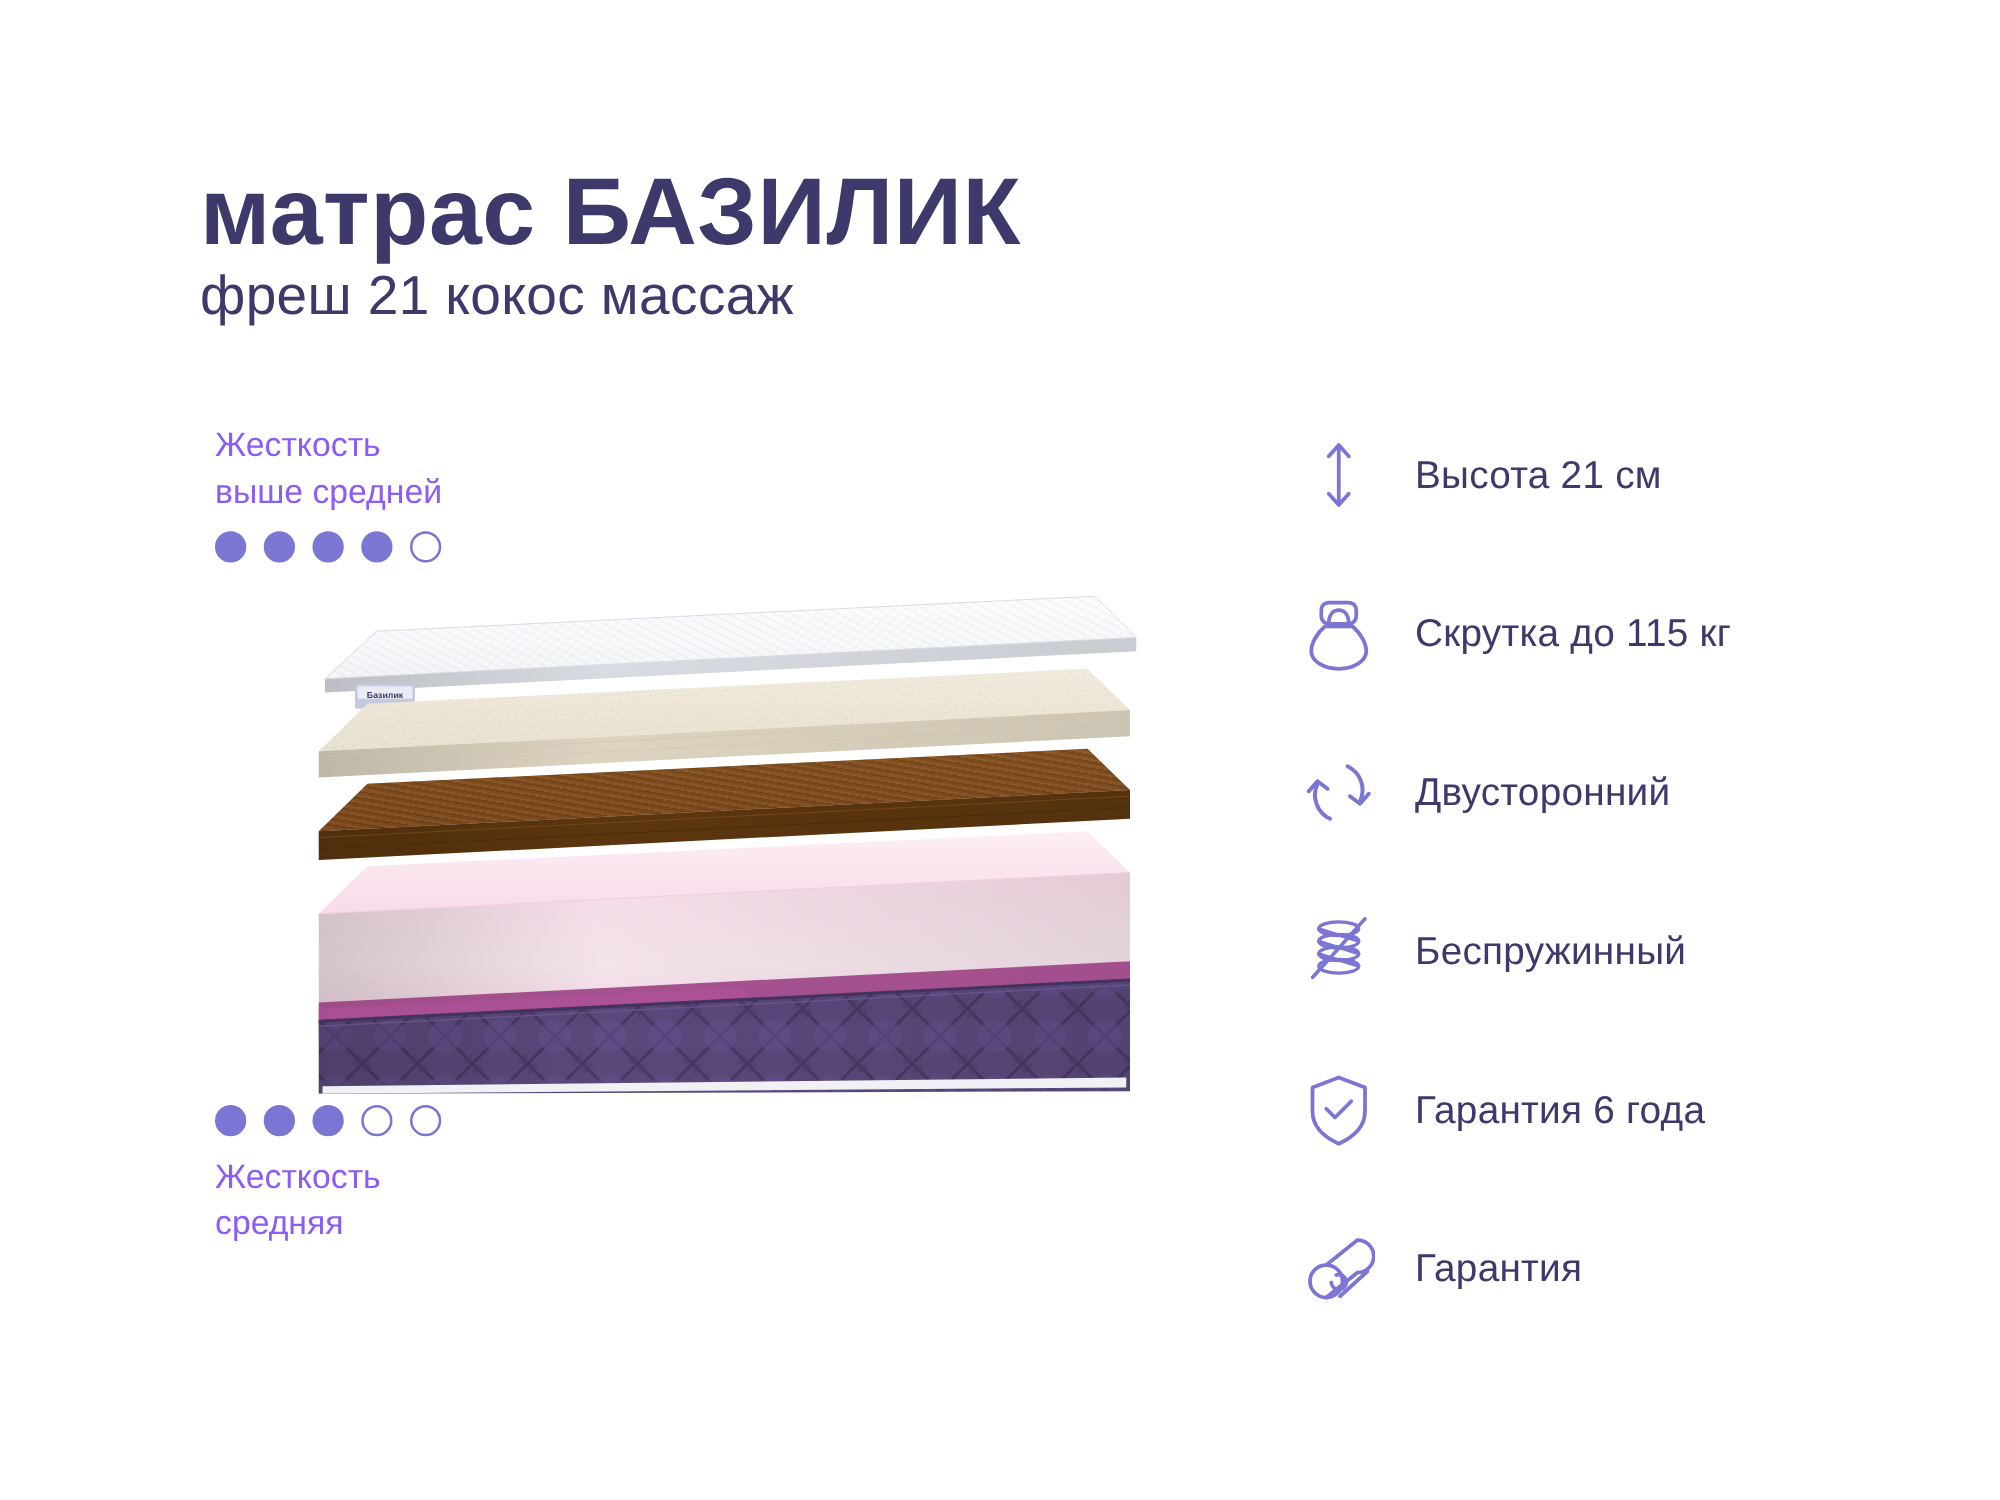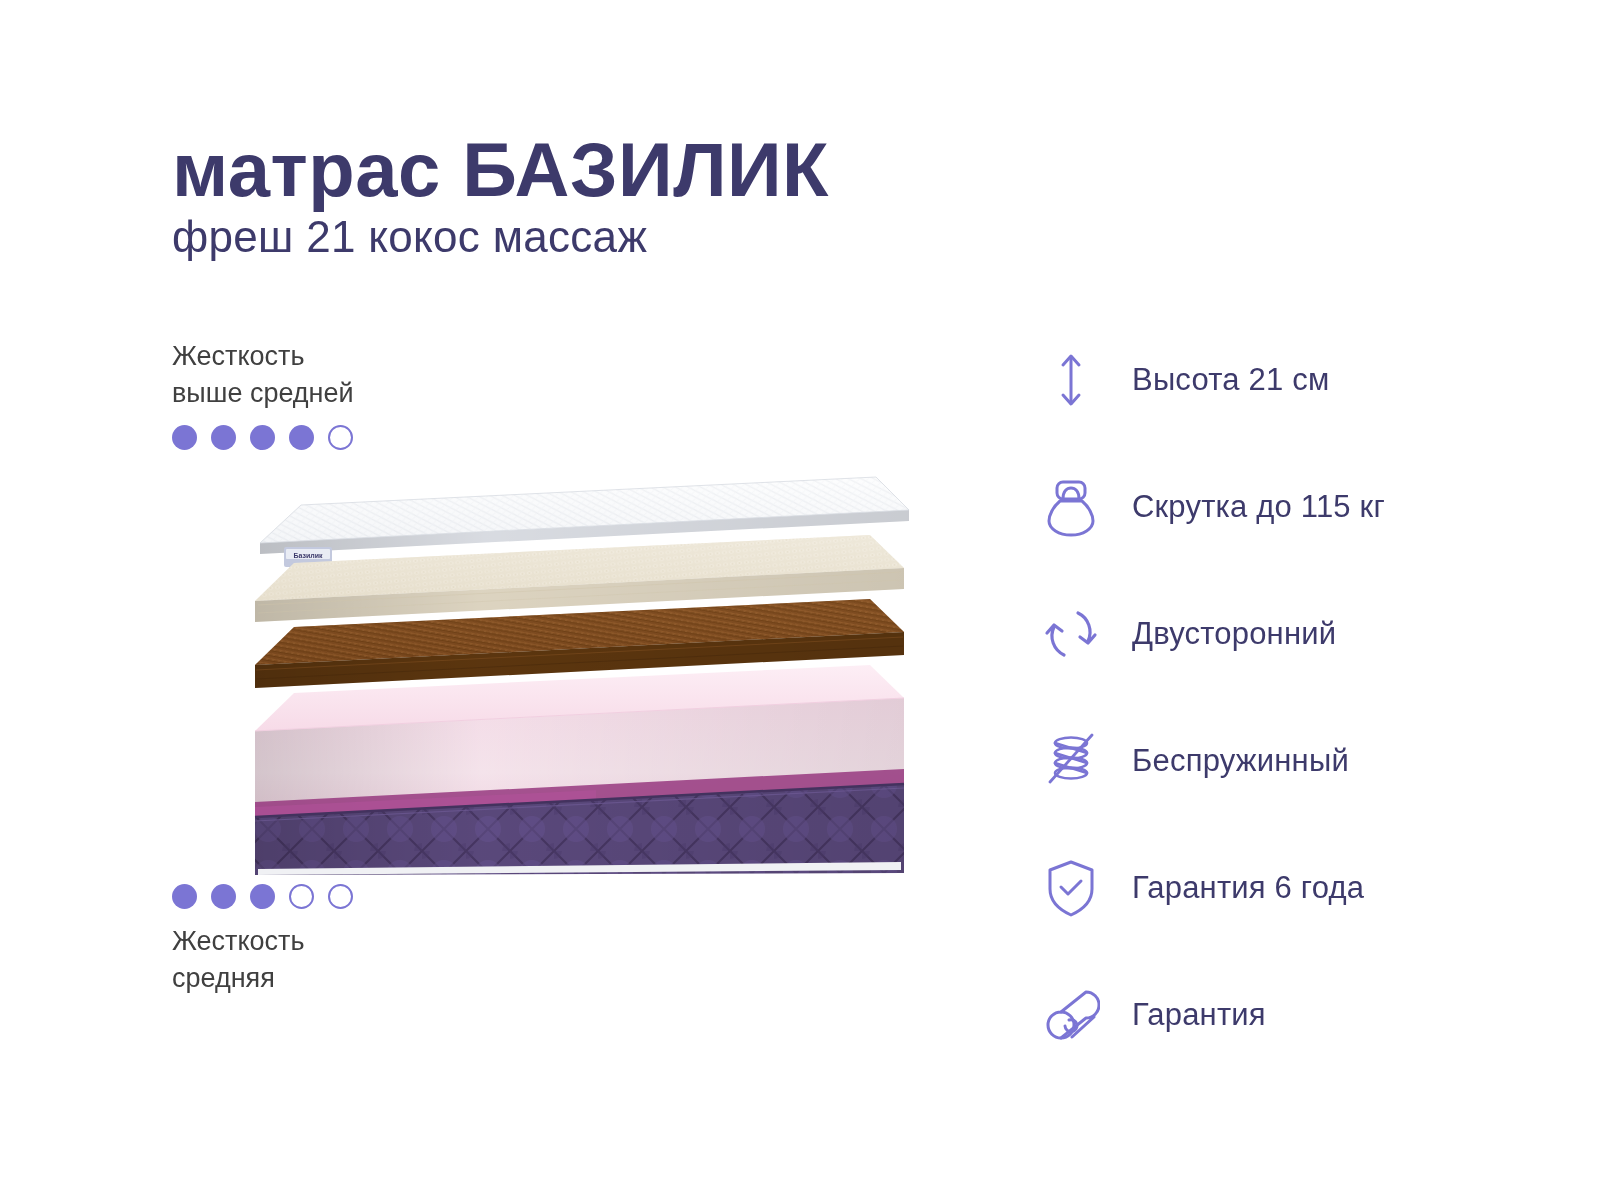--- a/index.html
+++ b/index.html
@@ -10,21 +10,21 @@
     font-family:"Liberation Sans", sans-serif;
     overflow:hidden;
   }
   #page {
     position:relative;
     width:1600px; height:1200px;
     background:#ffffff;
   }
 
   
-  #title-block { position:absolute; left:172px; top:132px; }
+  #title-block { position:absolute; left:160px; top:132px; }
   #product-title {
     font-size:76px;
     font-weight:700;
     color:#3d3a6b;
     letter-spacing:0.5px;
     line-height:1.0;
     white-space:nowrap;
   }
   #product-subtitle {
     font-size:44px;
@@ -37,21 +37,21 @@
   }
 
   
   .firmness { position:absolute; }
   #firmness-top { left:172px; top:338px; }
   #firmness-bottom { left:172px; top:884px; }
 
   .firmness-label {
     font-size:27px;
     font-weight:500;
-    color:#404040;
+    color:#8b5cf6;
     line-height:1.38;
     white-space:pre-line;
   }
   .dots { display:flex; gap:14px; align-items:center; }
   #firmness-top .dots { margin-top:12px; }
   #firmness-bottom .dots { margin-bottom:14px; }
   .dot {
     width:25px; height:25px;
     border-radius:50%;
     box-sizing:border-box;

